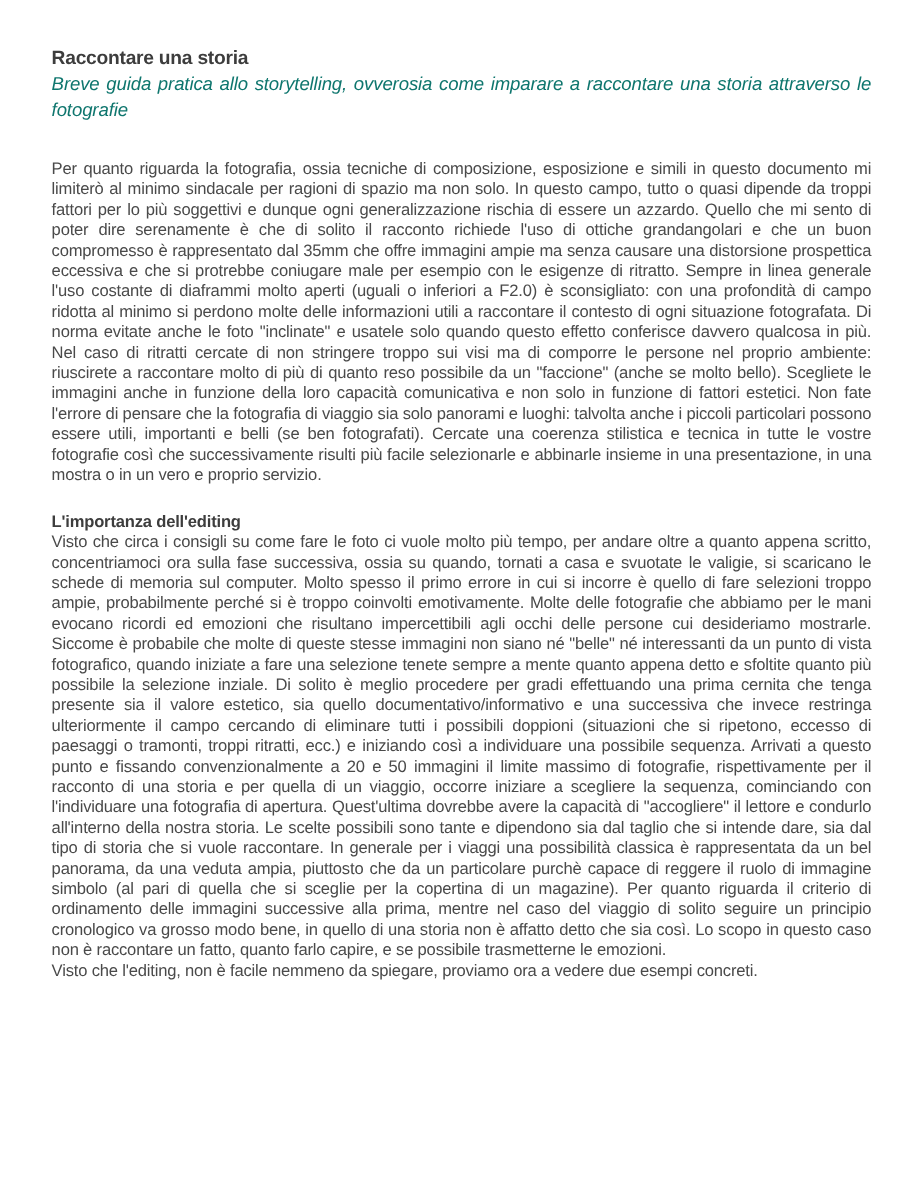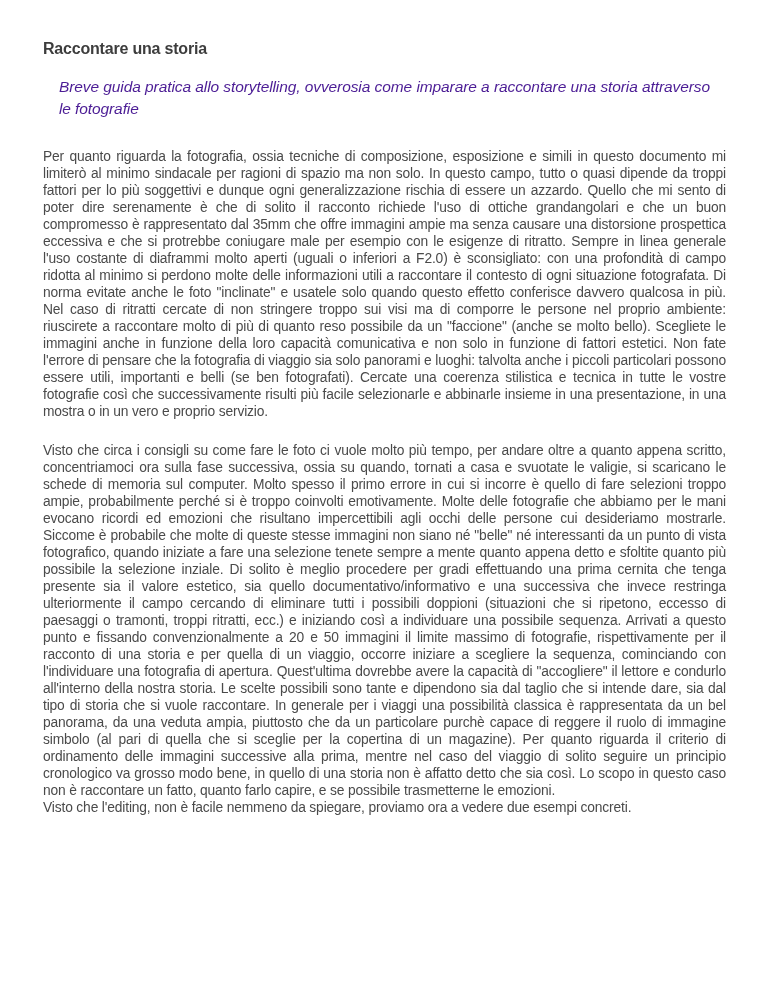--- a/index.html
+++ b/index.html
@@ -21,26 +21,26 @@
   }
   h1.doc-title {
     margin: 0;
     font-size: 16px;
     line-height: 22px;
     font-weight: bold;
     color: #3d3d3d;
     letter-spacing: -0.2px;
   }
   p.doc-subtitle {
-    margin: 16px;
+    margin: 0;
     font-size: 15.5px;
     line-height: 22px;
     font-style: italic;
     font-weight: normal;
-    color: #4c1d95;
+    color: #0f766e;
     text-align: justify;
     letter-spacing: -0.1px;
   }
   .body-block {
     margin-top: 28px;
   }
   .body-block p {
     margin: 0;
     font-size: 13.8px;
     line-height: 17px;
@@ -67,17 +67,18 @@
 
   <h1 class="doc-title">Raccontare una storia</h1>
 
   <p class="doc-subtitle">Breve guida pratica allo storytelling, ovverosia come imparare a raccontare una storia attraverso le fotografie</p>
 
   <div class="body-block section-intro">
     <p>Per quanto riguarda la fotografia, ossia tecniche di composizione, esposizione e simili in questo documento mi limiterò al minimo sindacale per ragioni di spazio ma non solo. In questo campo, tutto o quasi dipende da troppi fattori per lo più soggettivi e dunque ogni generalizzazione rischia di essere un azzardo. Quello che mi sento di poter dire serenamente è che di solito il racconto richiede l'uso di ottiche grandangolari e che un buon compromesso è rappresentato dal 35mm che offre immagini ampie ma senza causare una distorsione prospettica eccessiva e che si protrebbe coniugare male per esempio con le esigenze di ritratto. Sempre in linea generale l'uso costante di diaframmi molto aperti (uguali o inferiori a F2.0) è sconsigliato: con una profondità di campo ridotta al minimo si perdono molte delle informazioni utili a raccontare il contesto di ogni situazione fotografata. Di norma evitate anche le foto "inclinate" e usatele solo quando questo effetto conferisce davvero qualcosa in più. Nel caso di ritratti cercate di non stringere troppo sui visi ma di comporre le persone nel proprio ambiente: riuscirete a raccontare molto di più di quanto reso possibile da un "faccione" (anche se molto bello). Scegliete le immagini anche in funzione della loro capacità comunicativa e non solo in funzione di fattori estetici. Non fate l'errore di pensare che la fotografia di viaggio sia solo panorami e luoghi: talvolta anche i piccoli particolari possono essere utili, importanti e belli (se ben fotografati). Cercate una coerenza stilistica e tecnica in tutte le vostre fotografie così che successivamente risulti più facile selezionarle e abbinarle insieme in una presentazione, in una mostra o in un vero e proprio servizio.</p>
   </div>
 
   <div class="body-block section-editing">
+    <h2>L'importanza dell'editing</h2>
     <p>Visto che circa i consigli su come fare le foto ci vuole molto più tempo, per andare oltre a quanto appena scritto, concentriamoci ora sulla fase successiva, ossia su quando, tornati a casa e svuotate le valigie, si scaricano le schede di memoria sul computer. Molto spesso il primo errore in cui si incorre è quello di fare selezioni troppo ampie, probabilmente perché si è troppo coinvolti emotivamente. Molte delle fotografie che abbiamo per le mani evocano ricordi ed emozioni che risultano impercettibili agli occhi delle persone cui desideriamo mostrarle. Siccome è probabile che molte di queste stesse immagini non siano né "belle" né interessanti da un punto di vista fotografico, quando iniziate a fare una selezione tenete sempre a mente quanto appena detto e sfoltite quanto più possibile la selezione inziale. Di solito è meglio procedere per gradi effettuando una prima cernita che tenga presente sia il valore estetico, sia quello documentativo/informativo e una successiva che invece restringa ulteriormente il campo cercando di eliminare tutti i possibili doppioni (situazioni che si ripetono, eccesso di paesaggi o tramonti, troppi ritratti, ecc.) e iniziando così a individuare una possibile sequenza. Arrivati a questo punto e fissando convenzionalmente a 20 e 50 immagini il limite massimo di fotografie, rispettivamente per il racconto di una storia e per quella di un viaggio, occorre iniziare a scegliere la sequenza, cominciando con l'individuare una fotografia di apertura. Quest'ultima dovrebbe avere la capacità di "accogliere" il lettore e condurlo all'interno della nostra storia. Le scelte possibili sono tante e dipendono sia dal taglio che si intende dare, sia dal tipo di storia che si vuole raccontare. In generale per i viaggi una possibilità classica è rappresentata da un bel panorama, da una veduta ampia, piuttosto che da un particolare purchè capace di reggere il ruolo di immagine simbolo (al pari di quella che si sceglie per la copertina di un magazine). Per quanto riguarda il criterio di ordinamento delle immagini successive alla prima, mentre nel caso del viaggio di solito seguire un principio cronologico va grosso modo bene, in quello  di una storia non è affatto detto che sia così. Lo scopo in questo caso non è raccontare un fatto, quanto farlo capire, e se possibile trasmetterne le emozioni.</p>
     <p>Visto che l'editing, non è facile nemmeno da spiegare, proviamo ora a vedere due esempi concreti.</p>
   </div>
 
 </div>
 
 </body></html>

